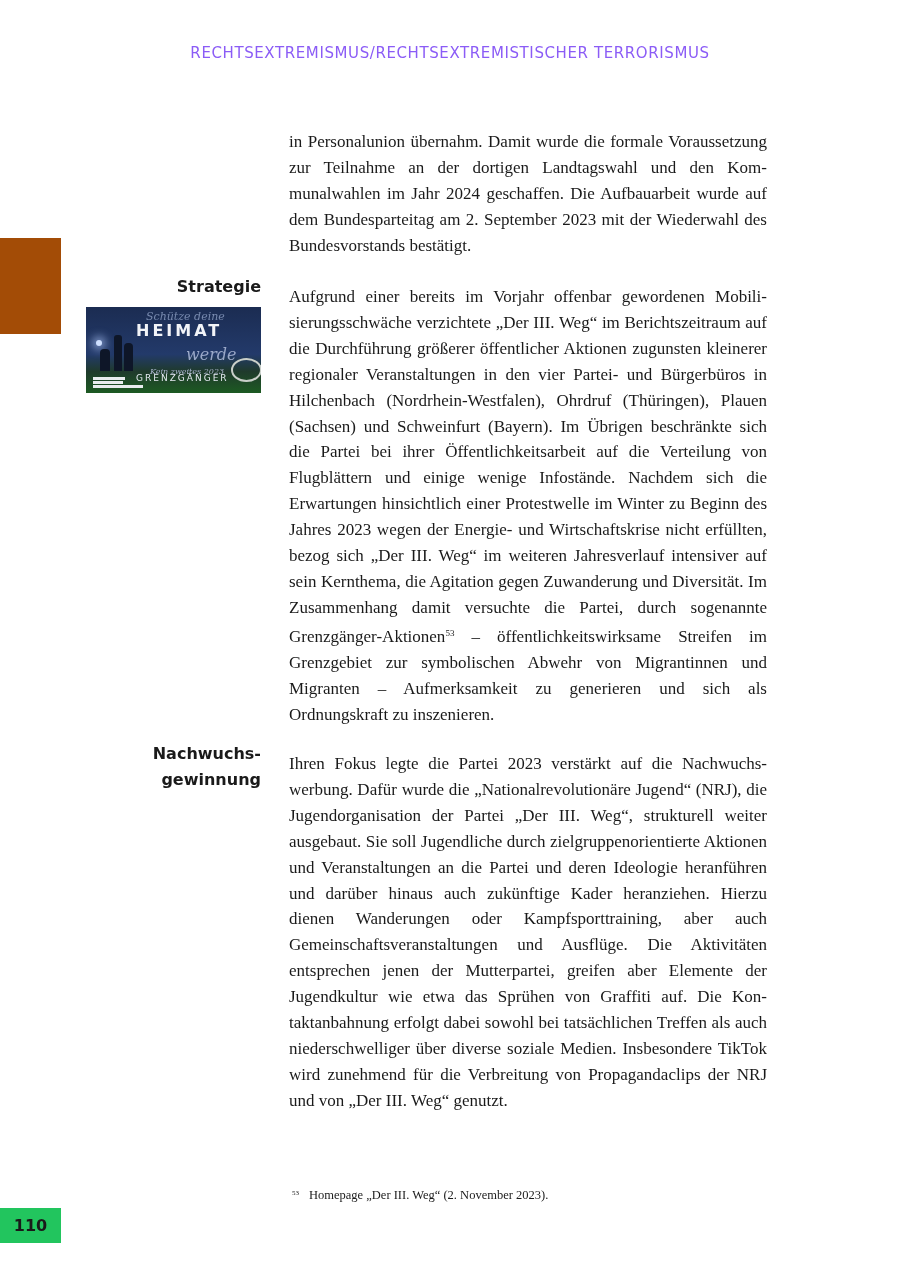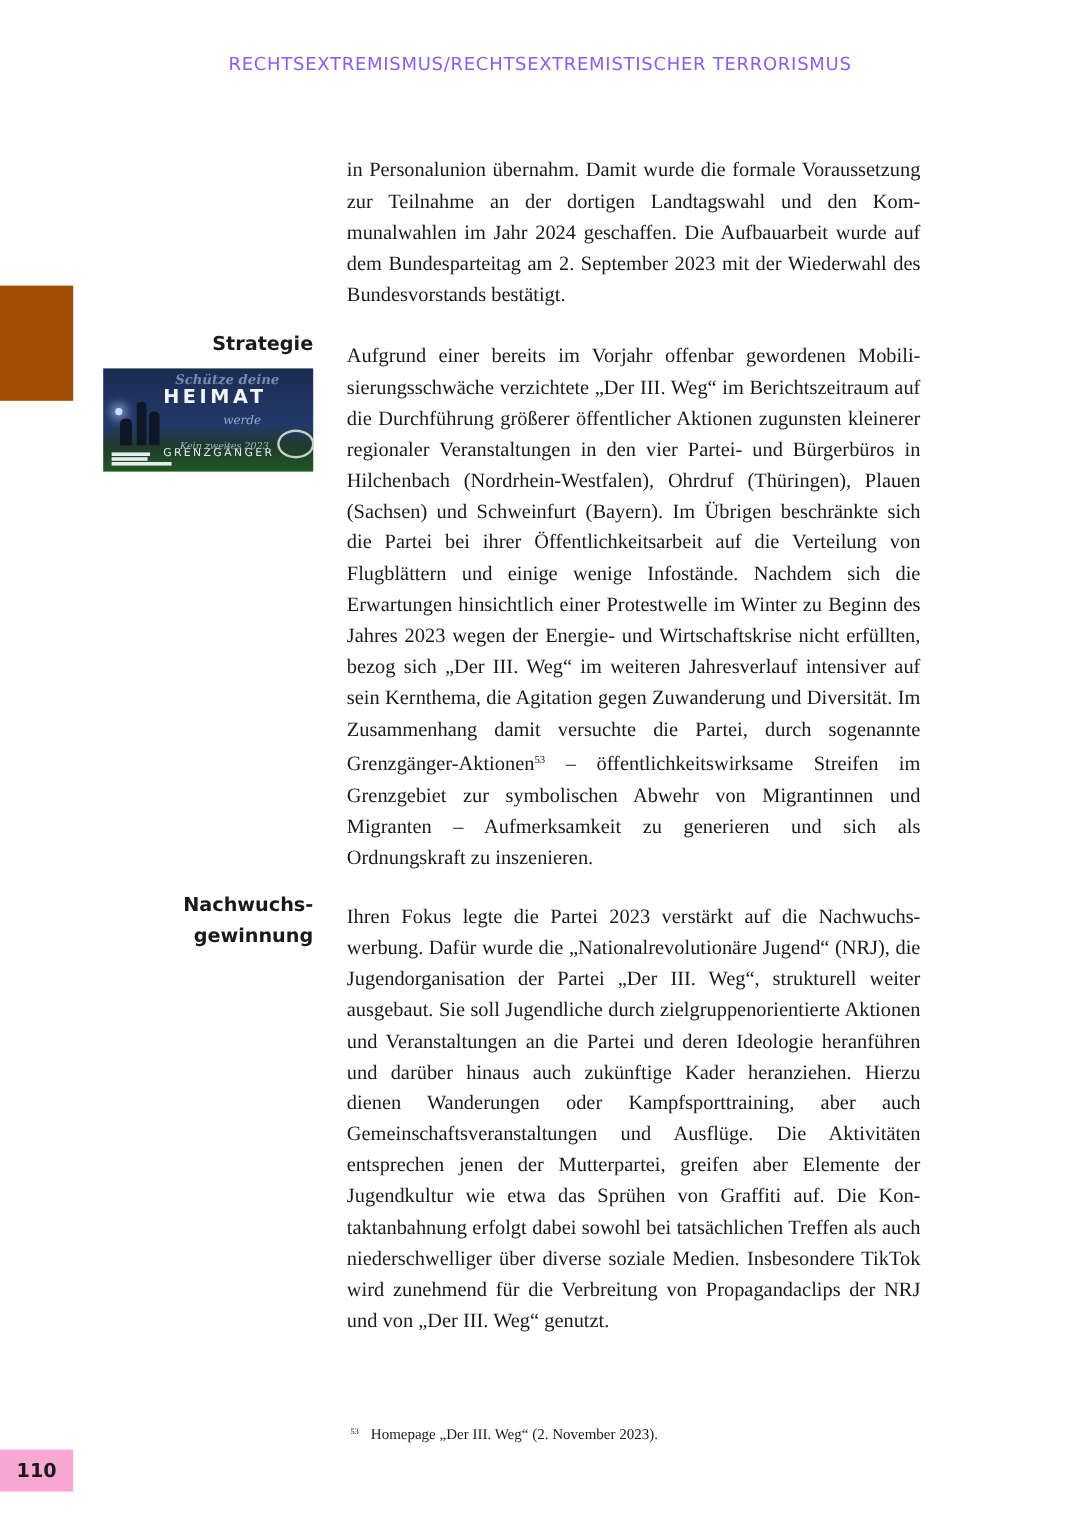--- a/index.html
+++ b/index.html
@@ -3,32 +3,32 @@
 <meta charset="utf-8">
 <style>
   html, body { margin:0; padding:0; }
   body { width:900px; height:1276px; background:#ffffff; position:relative; overflow:hidden; font-family:"Liberation Serif", serif; color:#1a1a1a; }
   .running-head { position:absolute; top:44px; left:0; width:900px; text-align:center; font-family:"DejaVu Sans", sans-serif; font-size:15px; letter-spacing:0.6px; color:#8b5cf6; }
   .tab-marker { position:absolute; left:0; top:238px; width:61px; height:96px; background:#a34c06; }
   .body-col { position:absolute; left:279px; width:498px; font-size:17px; line-height:25.9px; text-align:justify; hyphens:manual; }
   .body-col p { margin:10px; }
   .side-label { position:absolute; right:639px; text-align:right; font-family:"DejaVu Sans", sans-serif; font-weight:bold; font-size:16px; line-height:25.9px; color:#1a1a1a; }
   .figure { position:absolute; left:86px; top:307px; width:175px; height:86px; background:linear-gradient(180deg,#1b2c52 0%,#233a6a 55%,#1f3a2c 75%,#1d5a22 100%); overflow:hidden; }
-  .fig-script { position:absolute; top:3px; left:60px; font-family:"DejaVu Serif", serif; font-style:italic; font-size:11px; color:#8ea0c4; opacity:0.8;font-weight:bold; }
+  .fig-script { position:absolute; top:3px; left:60px; font-family:"DejaVu Serif", serif; font-style:italic; font-size:11px; color:#8ea0c4; opacity:0.8; }
   .fig-title { position:absolute; top:14px; left:50px; font-family:"DejaVu Sans", sans-serif; font-weight:bold; font-size:16px; letter-spacing:3px; color:#f2f4f8; }
-  .fig-script2 { position:absolute; top:38px; left:100px; font-family:"DejaVu Serif", serif; font-style:italic; font-size:10px; color:#9aa8c8; }
+  .fig-script2 { position:absolute; top:38px; left:100px; font-family:"DejaVu Serif", serif; font-style:italic; font-size:16px; color:#9aa8c8; }
   .fig-sub { position:absolute; top:66px; left:50px; font-family:"DejaVu Sans", sans-serif; font-weight:normal; font-size:9px; letter-spacing:2px; color:#e6eaf2; }
   .fig-script3 { position:absolute; top:60px; left:64px; font-family:"DejaVu Serif", serif; font-style:italic; font-size:8px; color:#a9b4cc; }
   .fig-logo { position:absolute; top:51px; left:145px; width:24px; height:24px; border:2px solid #c9cfc9; border-radius:50%; box-sizing:border-box; color:#e4e8e4; font-family:"DejaVu Serif", serif; font-size:11px; font-weight:bold; text-align:center; line-height:20px;padding-left:27px; }
   .fig-moon { position:absolute; top:33px; left:10px; width:6px; height:6px; border-radius:50%; background:#cfe0ff; box-shadow:0 0 8px 4px rgba(180,205,255,0.6); }
   .fig-silhouette { position:absolute; background:#0e1628; }
   .fig-info { position:absolute; left:7px; height:3px; background:#e9ecef; }
   .footnote { position:absolute; left:292px; top:1188px; font-size:12.5px; color:#1a1a1a; }
   .footnote sup { font-size:7px; margin-right:10px; vertical-align:4px; }
-  .page-number { position:absolute; left:0; top:1208px; width:61px; height:35px; background:#f9a8d4; font-family:"DejaVu Sans", sans-serif; font-weight:bold; font-size:16px; text-align:center; line-height:35px; color:#1a1a1a; }
+  .page-number { position:absolute; left:0; top:1208px; width:61px; height:35px; background:#22c55e; font-family:"DejaVu Sans", sans-serif; font-weight:bold; font-size:16px; text-align:center; line-height:35px; color:#1a1a1a; }
   .fn-ref { font-size:9px; vertical-align:6px; }
 </style>
 </head>
 <body>
 
 <div class="running-head">RECHTSEXTREMISMUS/RECHTSEXTREMISTISCHER TERRORISMUS</div>
 
 <div class="tab-marker"></div>
 
 <div class="body-col" style="top:119px;">

